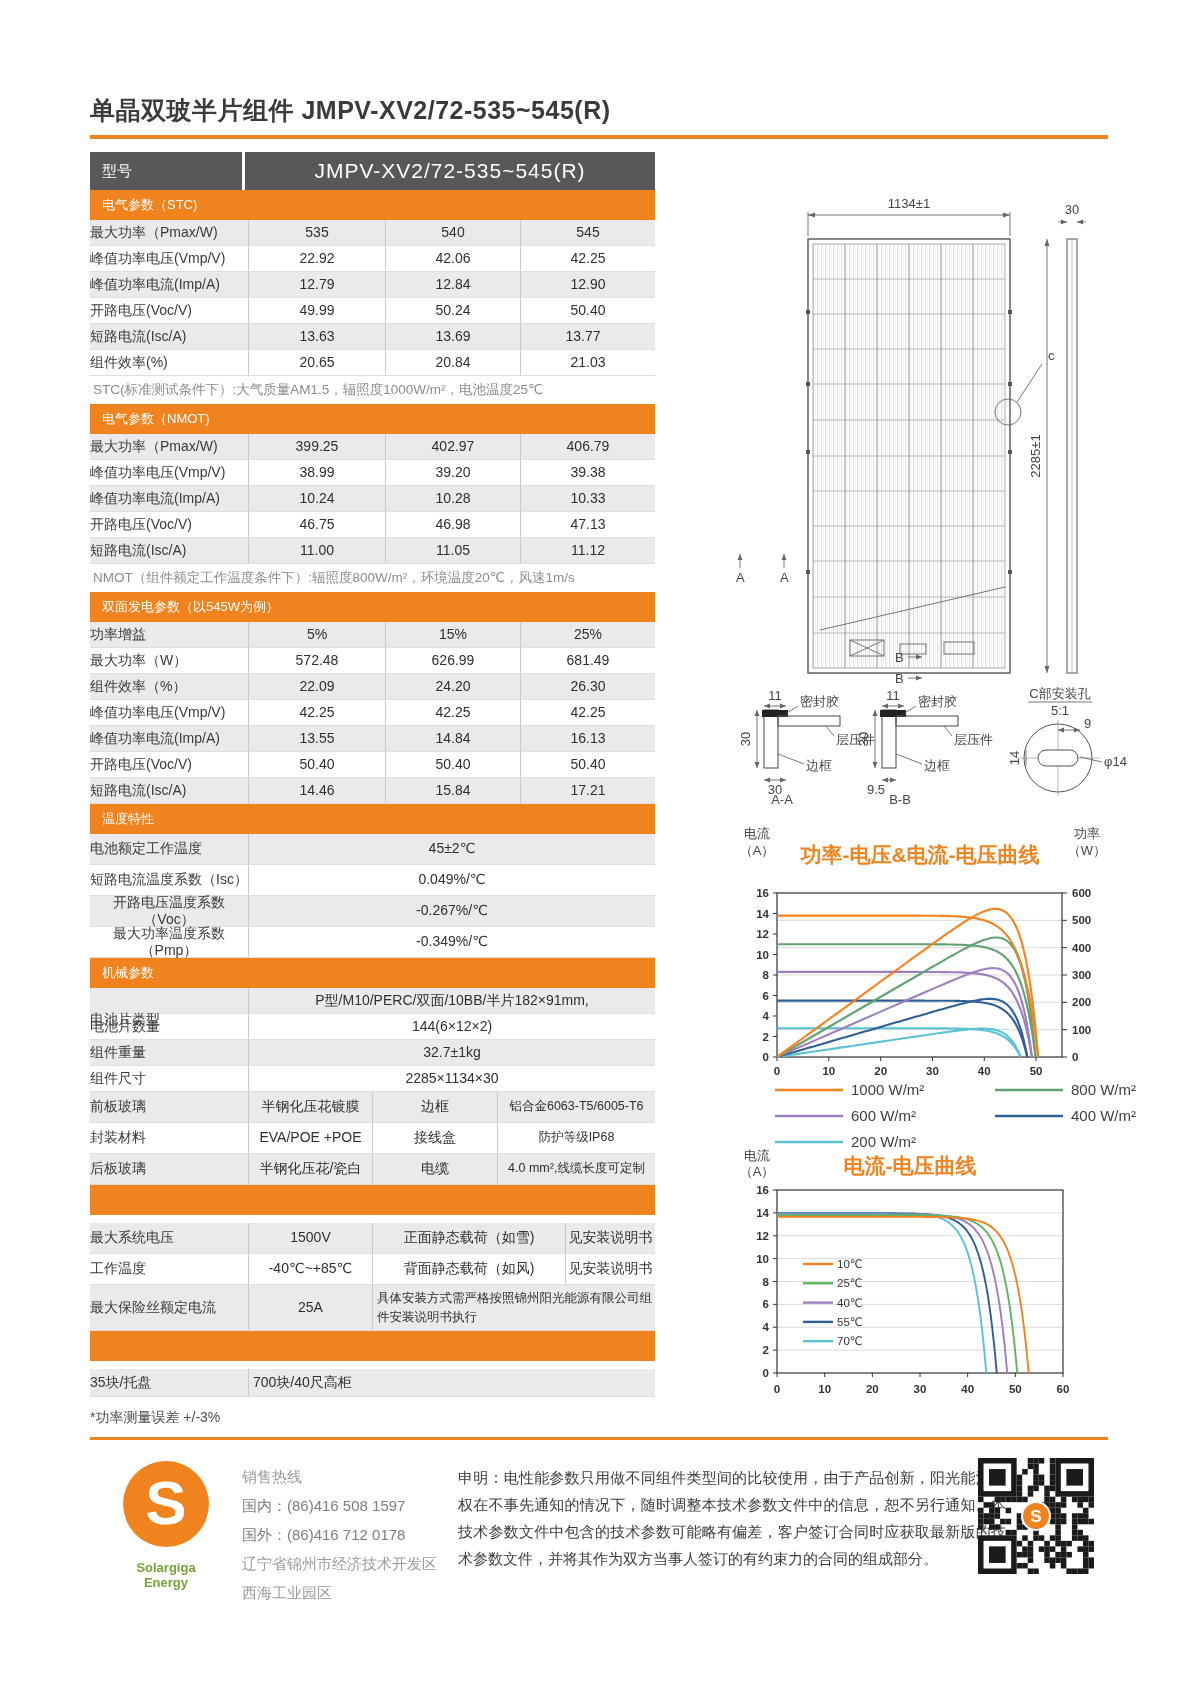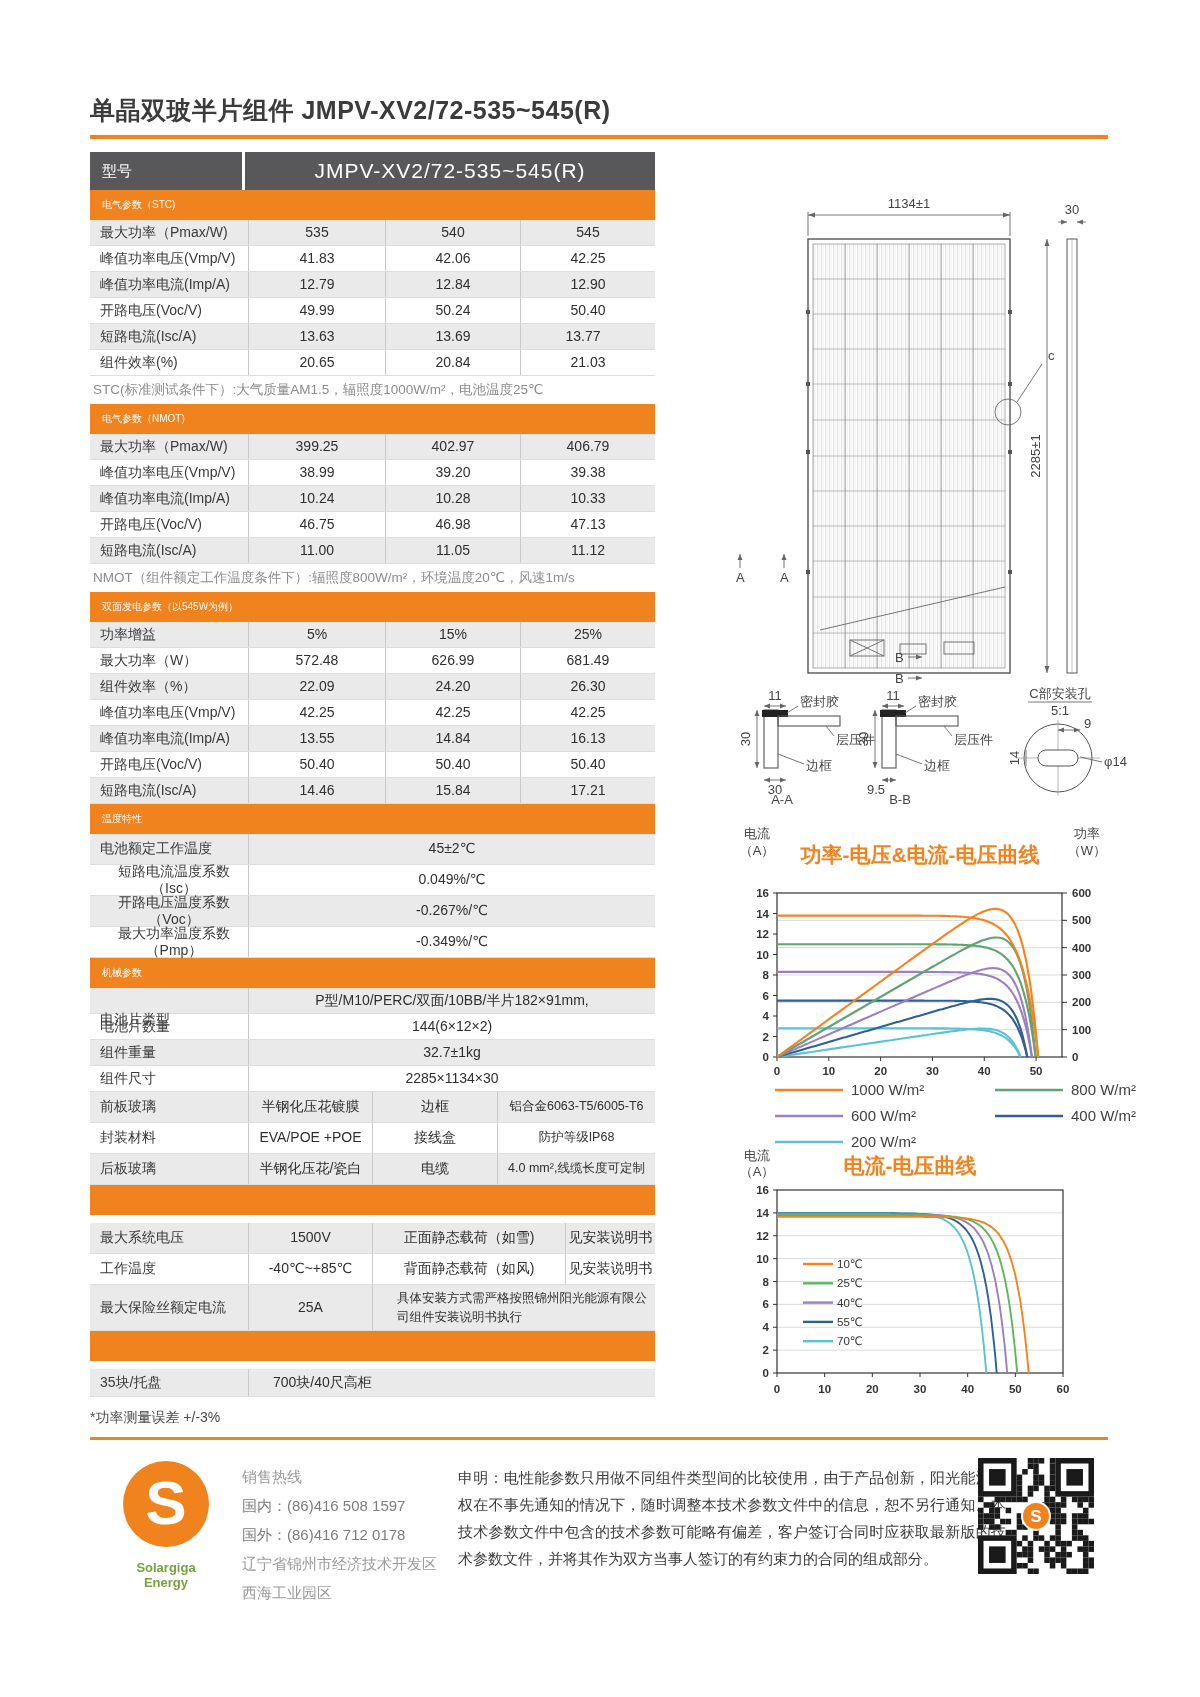--- a/index.html
+++ b/index.html
@@ -10,27 +10,27 @@
   }
   .abs{position:absolute;}
   
   #page-title{left:90px;top:94px;font-size:25px;font-weight:bold;color:#3b3b3b;letter-spacing:0.5px;}
   #title-rule{left:90px;top:135px;width:1018px;height:4px;background:#f0831e;}
   
   #spec-table{left:90px;top:152px;width:565px;}
   .model-bar{display:flex;height:38px;background:#58585a;color:#fff;align-items:stretch;}
   .model-bar .m-label{width:155px;display:flex;align-items:center;padding-left:12px;font-size:15px;border-right:3px solid #fff;box-sizing:border-box;}
   .model-bar .m-value{flex:1;display:flex;align-items:center;justify-content:center;font-size:21px;letter-spacing:1px;}
-  .sec-bar{height:30px;background:#f0831e;color:#fff;display:flex;align-items:center;padding-left:12px;font-size:10px;box-sizing:border-box;}
+  .sec-bar{height:30px;background:#f0831e;color:#fff;display:flex;align-items:center;padding-left:12px;font-size:13px;box-sizing:border-box;}
   .sec-bar.spacer{margin-bottom:8px;}
   .tbl-row{display:flex;align-items:stretch;font-size:14px;color:#2f2f2f;border-bottom:1px solid #dedede;box-sizing:border-box;}
   .tbl-row.grey{background:#eaeaea;}
   .cell{display:flex;align-items:center;justify-content:center;text-align:center;box-sizing:border-box;border-left:1px solid #c9c9c9;line-height:1.25;}
-  .cell.lbl{justify-content:flex-start;padding-left:10px;border-left:none;color:#3a3a3a;}
-  .cell.left{justify-content:flex-start;padding-left:24px;text-align:left;}
+  .cell.lbl{justify-content:flex-start;border-left:none;color:#3a3a3a;}
+  .cell.left{justify-content:flex-start;padding-left:4px;text-align:left;}
   .cell.small{font-size:12.5px;}
   .tbl-note{height:28px;display:flex;align-items:center;color:#8c8c8c;font-size:13.5px;padding-left:3px;}
   .tbl-footnote{height:30px;display:flex;align-items:center;color:#4a4a4a;font-size:14px;padding-top:6px;}
   
   #drawing{left:660px;top:150px;}
   #chart1{left:665px;top:770px;}
   #chart2{left:665px;top:1140px;}
   svg text{font-family:"Liberation Sans","DejaVu Sans",sans-serif;}
   .dim-text{font-size:13px;fill:#444;}
   .dim-line{stroke:#666;stroke-width:0.9;fill:none;}
@@ -58,21 +58,21 @@
     </div>
     <div class="sec-bar">电气参数（STC)</div>
     <div class="tbl-row grey" style="height: 26px;">
       <div class="cell lbl" style="width: 158px;">最大功率（Pmax/W)</div>
       <div class="cell" style="width: 137px;">535</div>
       <div class="cell" style="width: 135px;">540</div>
       <div class="cell" style="width: 135px;">545</div>
     </div>
     <div class="tbl-row" style="height: 26px;">
       <div class="cell lbl" style="width: 158px;">峰值功率电压(Vmp/V)</div>
-      <div class="cell" style="width: 137px;">41.83</div>
+      <div class="cell" style="width: 137px;">22.92</div>
       <div class="cell" style="width: 135px;">42.06</div>
       <div class="cell" style="width: 135px;">42.25</div>
     </div>
     <div class="tbl-row grey" style="height: 26px;">
       <div class="cell lbl" style="width: 158px;">峰值功率电流(Imp/A)</div>
       <div class="cell" style="width: 137px;">12.79</div>
       <div class="cell" style="width: 135px;">12.84</div>
       <div class="cell" style="width: 135px;">12.90</div>
     </div>
     <div class="tbl-row" style="height: 26px;">

